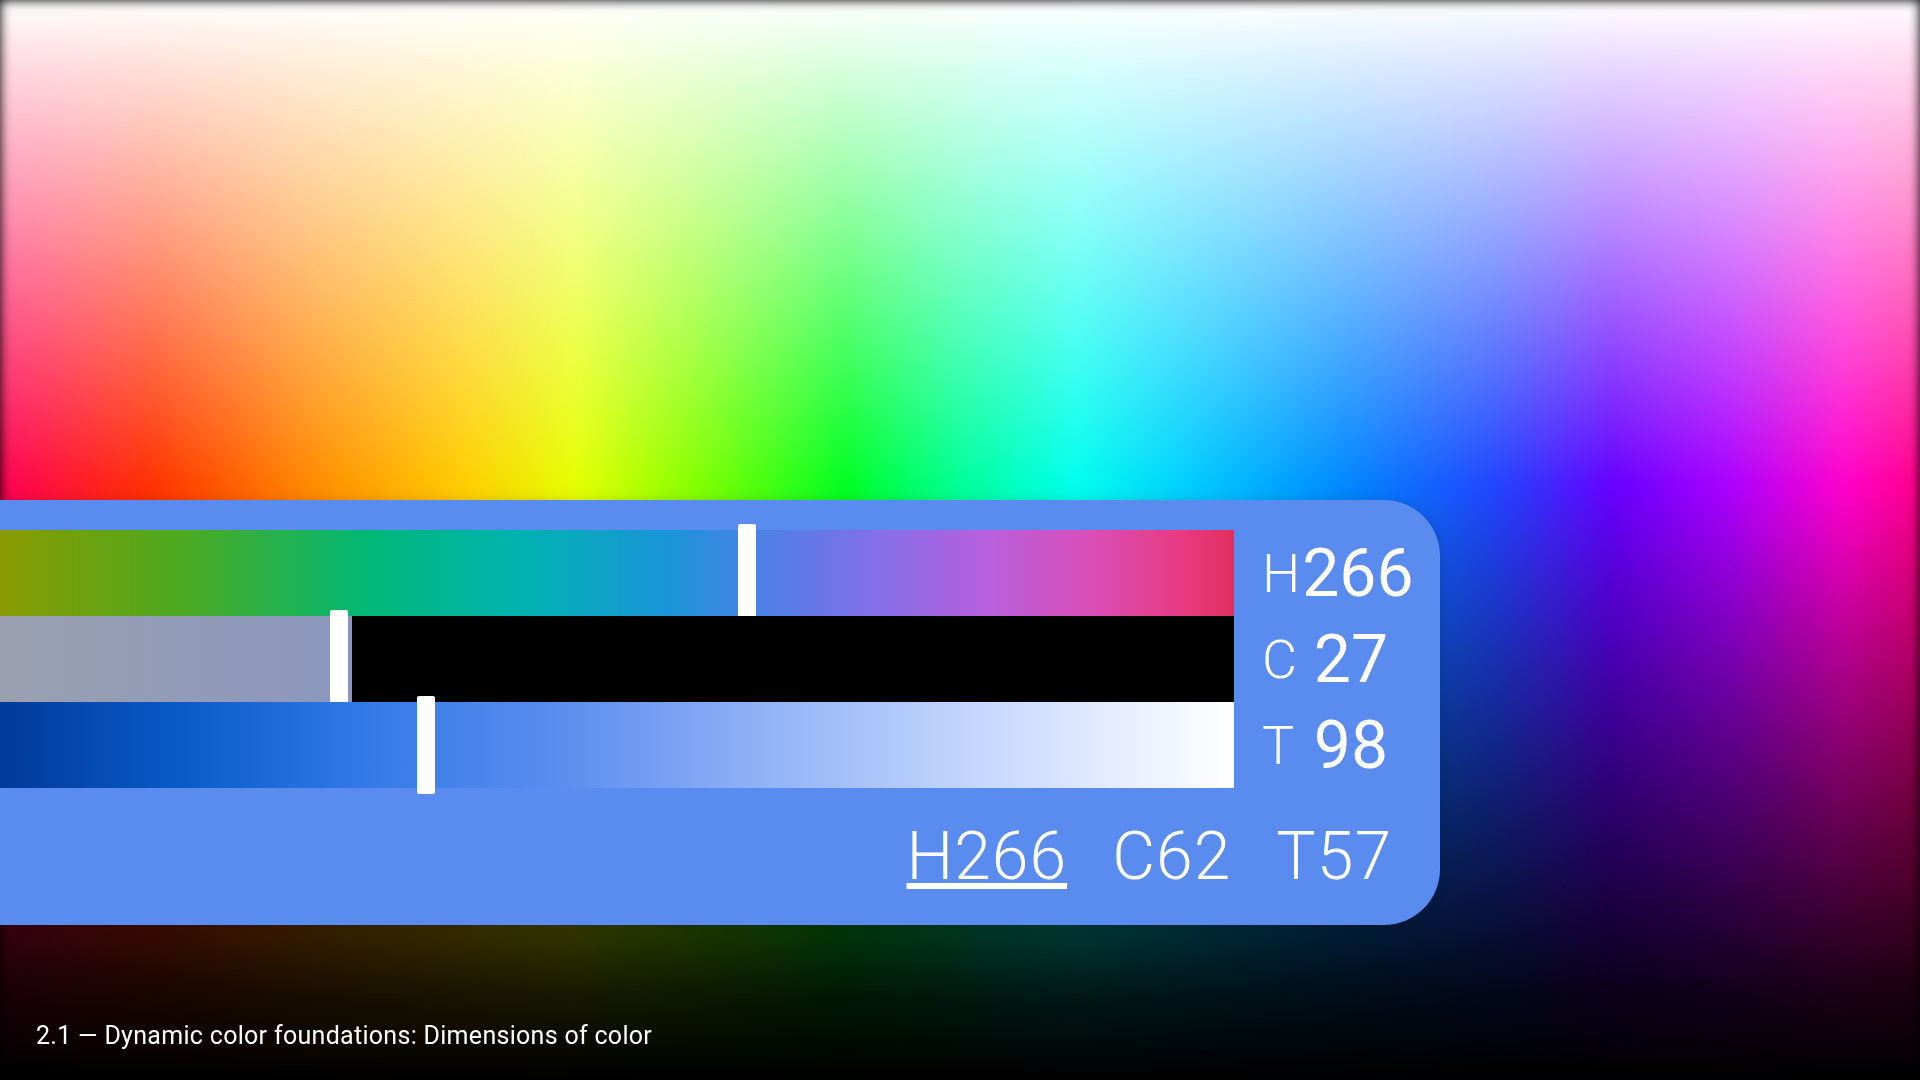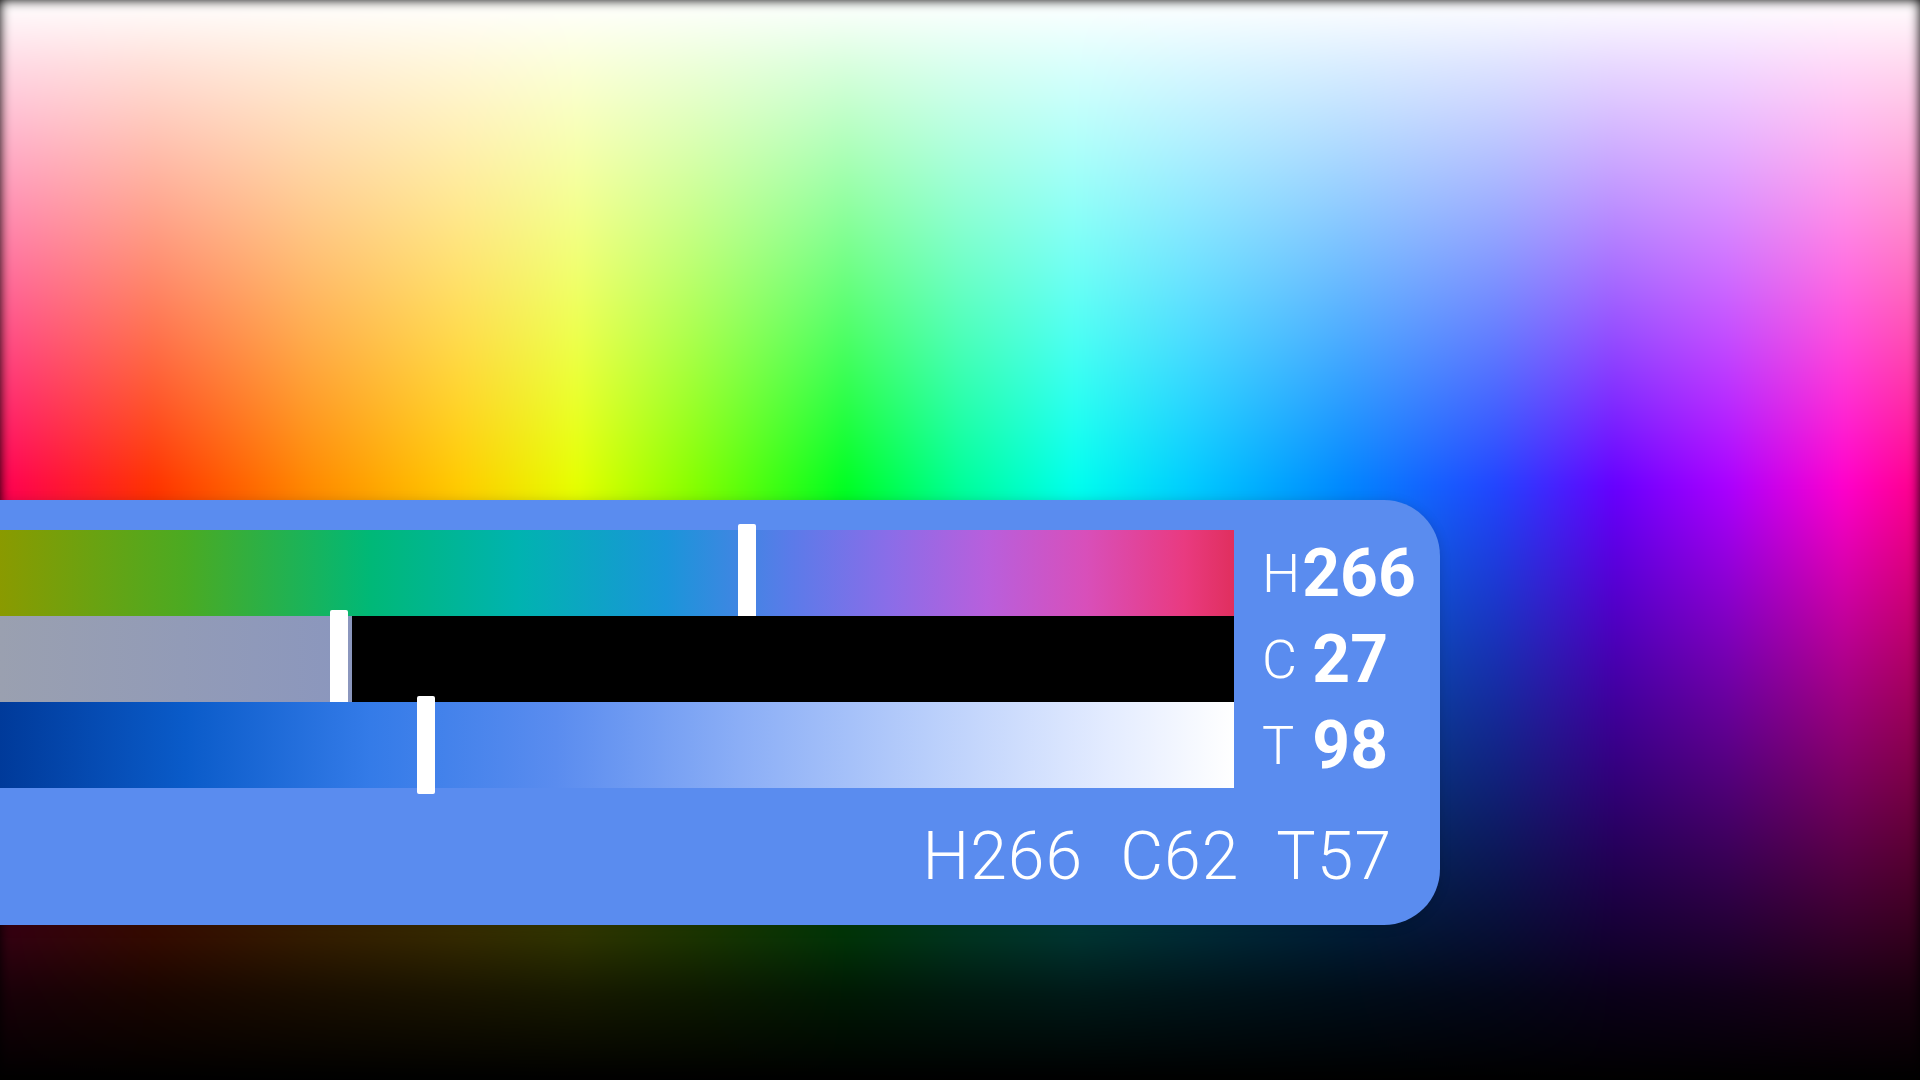--- a/index.html
+++ b/index.html
@@ -93,21 +93,21 @@
     flex: 0 0 40px;
     font-size: 54px;
     font-weight: 300;
     letter-spacing: 2px;
     text-align: left;
     margin-left: 28px;
   }
   .slider-value {
     flex: 1;
     font-size: 66px;
-    font-weight: 700;
+    font-weight: 400;
     text-align: right;
     padding-right: 4px;
   }
 
   
   .track-hue {
     background: linear-gradient(to right,
       #8a9a00 0%,
       #4baa22 15%,
       #00b877 30%,
@@ -134,22 +134,22 @@
 
   .summary {
     position: absolute;
     right: 48px;
     bottom: 30px;
     font-size: 66px;
     font-weight: 300;
     letter-spacing: 1px;
     color: #ffffff;
   }
-  .summary span { margin-left: 20px; }
-  .summary span:first-child { margin-left: 0; }
+  .summary span { margin-left: 28px; }
+  .summary span:first-child { margin-left: 0; text-decoration: underline; }
 
   .caption {
     position: absolute;
     left: 36px;
     bottom: 30px;
     color: #ffffff;
     font-size: 25px;
     font-weight: 400;
     letter-spacing: .3px;
   }
@@ -187,13 +187,14 @@
       <div class="slider-value">98</div>
     </div>
 
     <div class="summary">
       <span>H266</span>
       <span>C62</span>
       <span>T57</span>
     </div>
   </div>
 
+  <div class="caption">2.1 — Dynamic color foundations: Dimensions of color</div>
 </div>
 
 </body></html>

